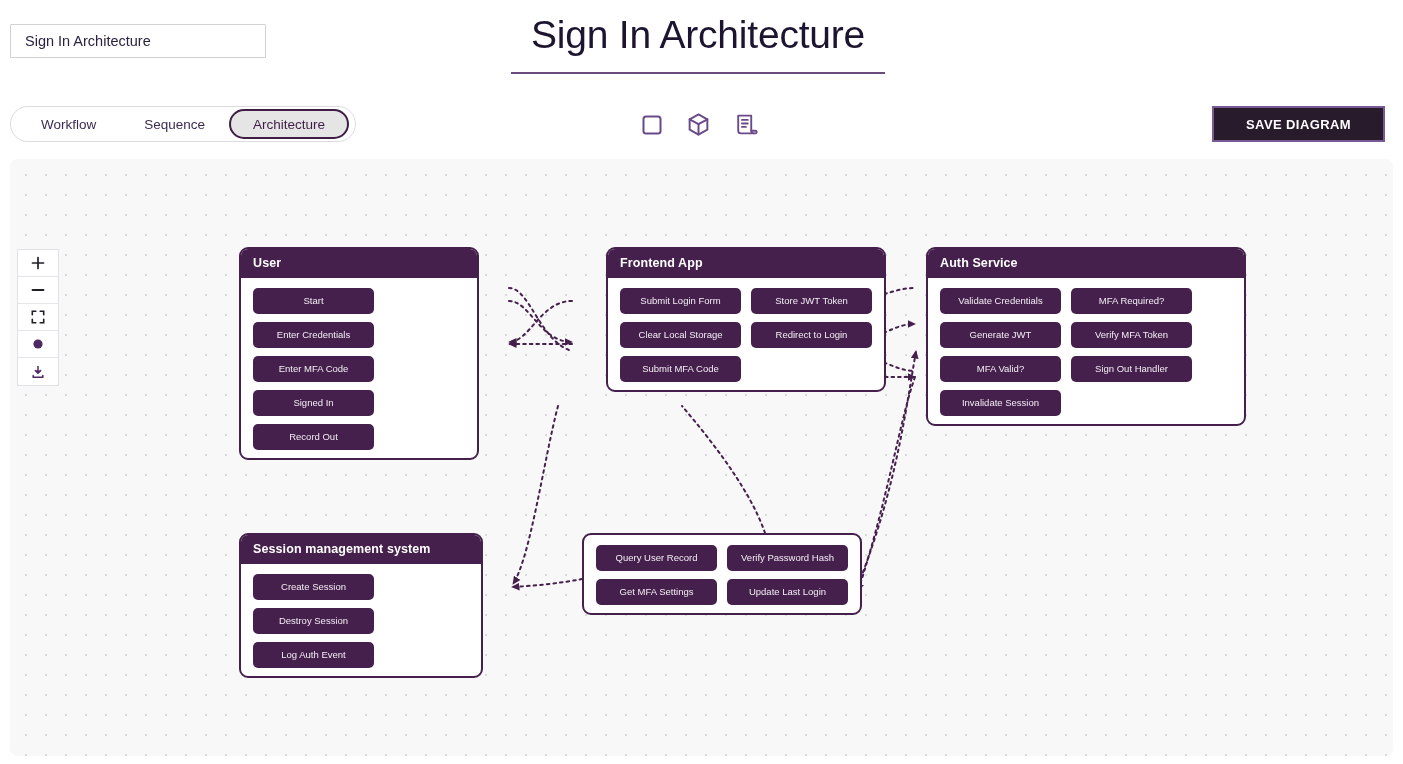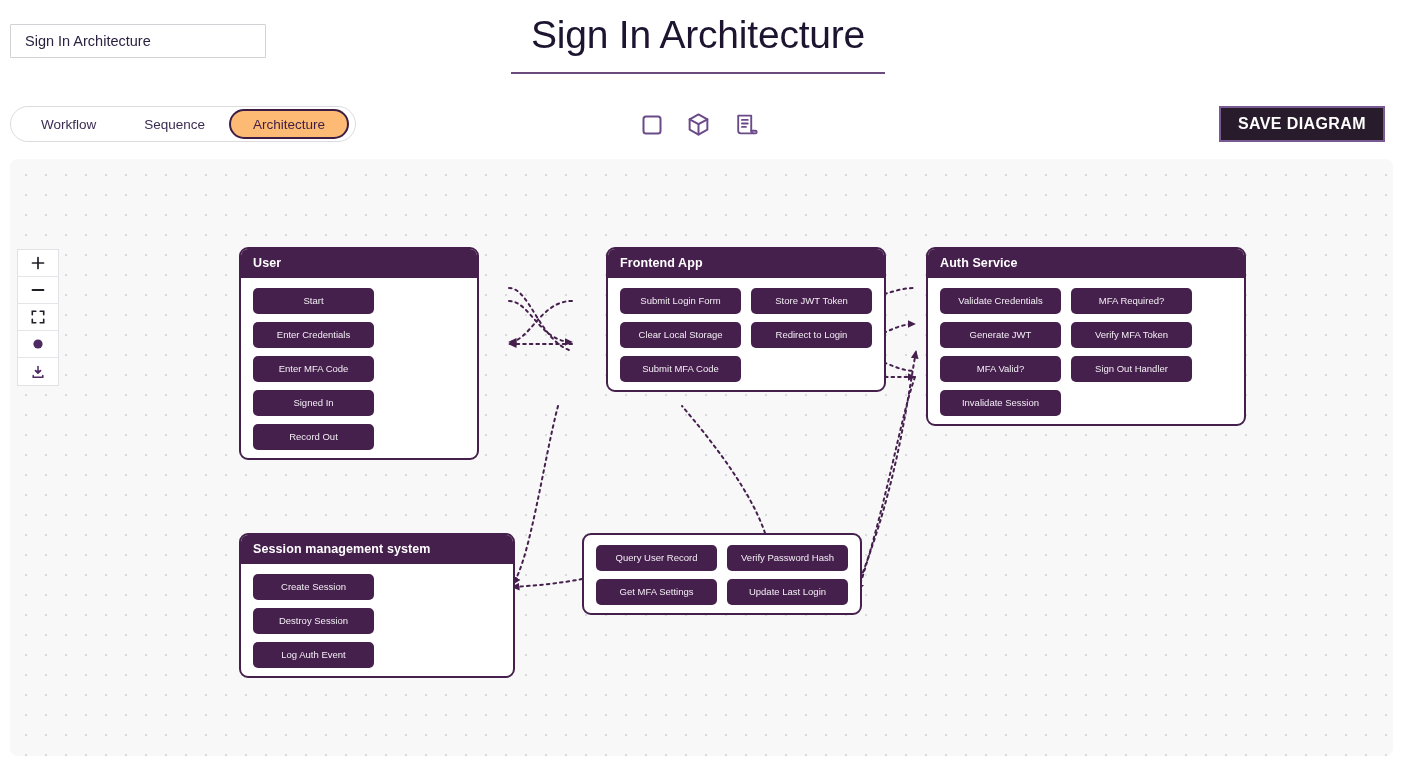--- a/index.html
+++ b/index.html
@@ -41,37 +41,37 @@
     border: 1px solid #dcdce0; border-radius: 19px;
     background: #fff; padding: 0 6px;
   }
   .tab {
     height: 30px; padding: 0 22px; border-radius: 16px;
     display: flex; align-items: center; justify-content: center;
     font-size: 13.5px; color: #3b2b52; background: transparent;
     border: 2px solid transparent; cursor: pointer; white-space: nowrap;
   }
   .tab.active {
-    background: #fdba74; border-color: #3d1d44; color: #3d1d44;
+    background: #e5e5e5; border-color: #3d1d44; color: #3d1d44;
   }
 
   
   .view-icons {
     position: absolute; left: 640px; top: 112px;
     display: flex; gap: 22px; align-items: center;
   }
   .view-icons .ic { cursor: pointer; line-height: 0; }
 
   
   .save-btn {
     position: absolute; right: 18px; top: 106px;
-    height: 36px; padding: 0 17px;
+    height: 36px; padding: 0 32px;
     background: #281b2c; color: #ffffff;
     border: 2px solid #7a5a93;
-    font-size: 16px; font-weight: 700; letter-spacing: 0.4px;
+    font-size: 13px; font-weight: 700; letter-spacing: 0.4px;
     cursor: pointer; display: flex; align-items: center;
   }
 
   
   .canvas {
     position: absolute; left: 10px; top: 159px;
     width: 1383px; height: 597px;
     background-color: #f8f8f9;
     background-image: radial-gradient(#d8d8dd 1.1px, transparent 1.2px);
     background-size: 20px 20px;
@@ -232,21 +232,21 @@
           <div class="node-body">
             <div class="child">Validate Credentials</div>
             <div class="child">MFA Required?</div>
             <div class="child">Generate JWT</div>
             <div class="child">Verify MFA Token</div>
             <div class="child">MFA Valid?</div>
             <div class="child">Sign Out Handler</div>
             <div class="child">Invalidate Session</div>
           </div>
         </div>
-        <div class="node" style="left: 229px; top: 374px; width: 276px;">
+        <div class="node" style="left: 229px; top: 374px; width: 244px;">
           <div class="node-header">Session management system</div>
           <div class="node-body">
             <div class="child">Create Session</div>
             <div class="child">Destroy Session</div>
             <div class="child">Log Auth Event</div>
           </div>
         </div>
         <div class="node" style="left: 572px; top: 374px; width: 280px;">
           <div class="node-body">
             <div class="child">Query User Record</div>

